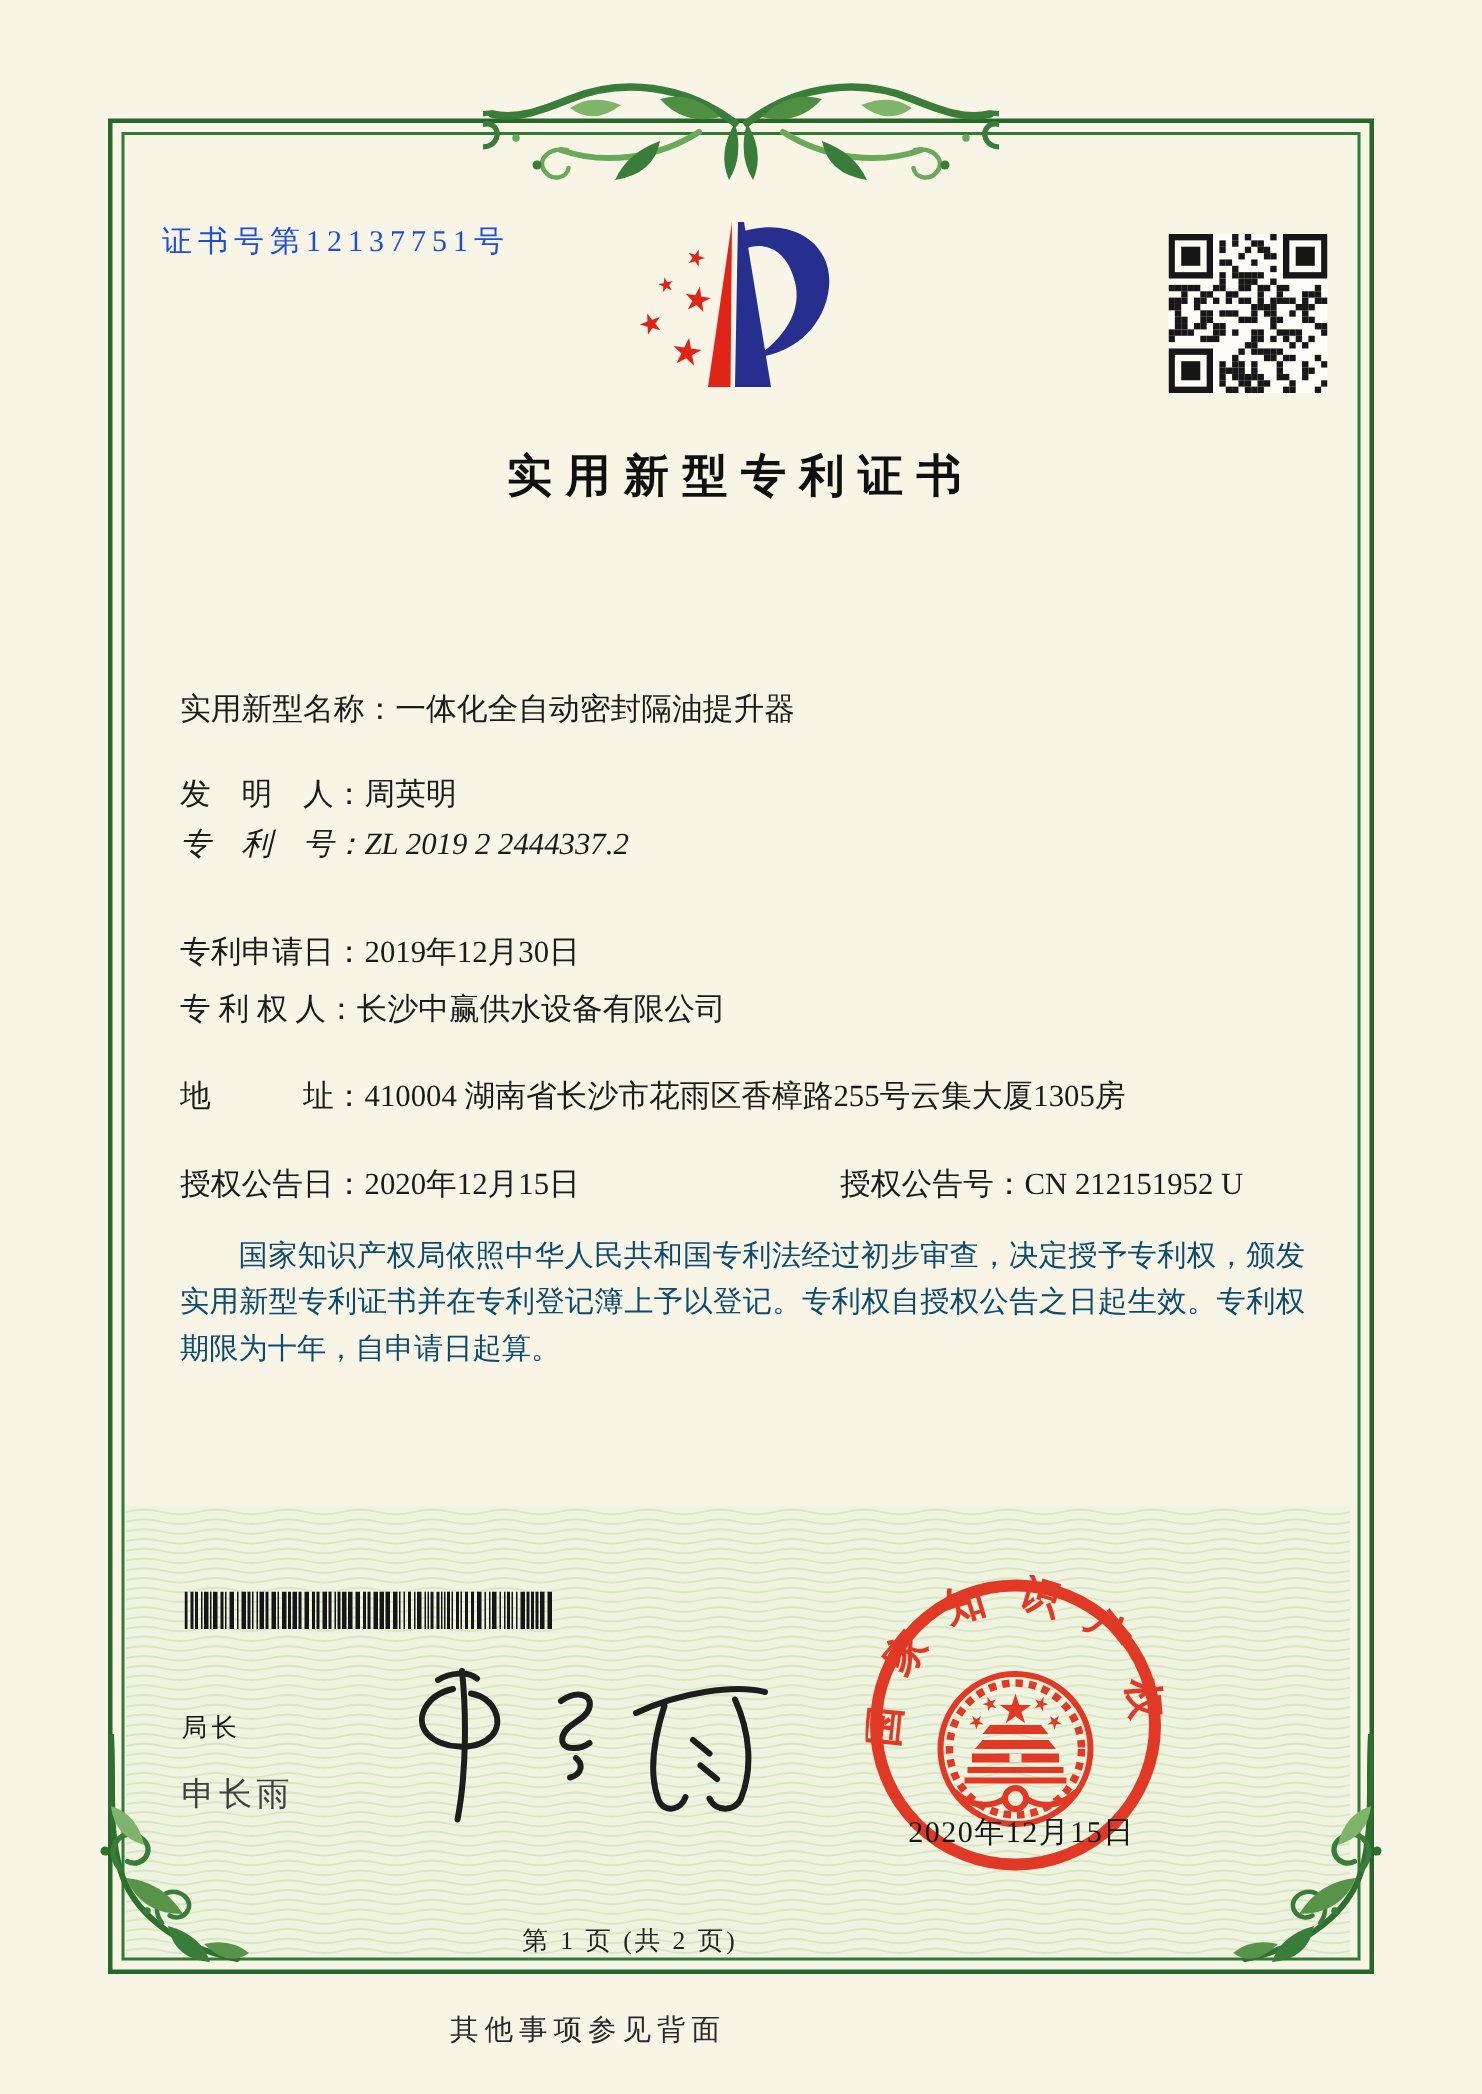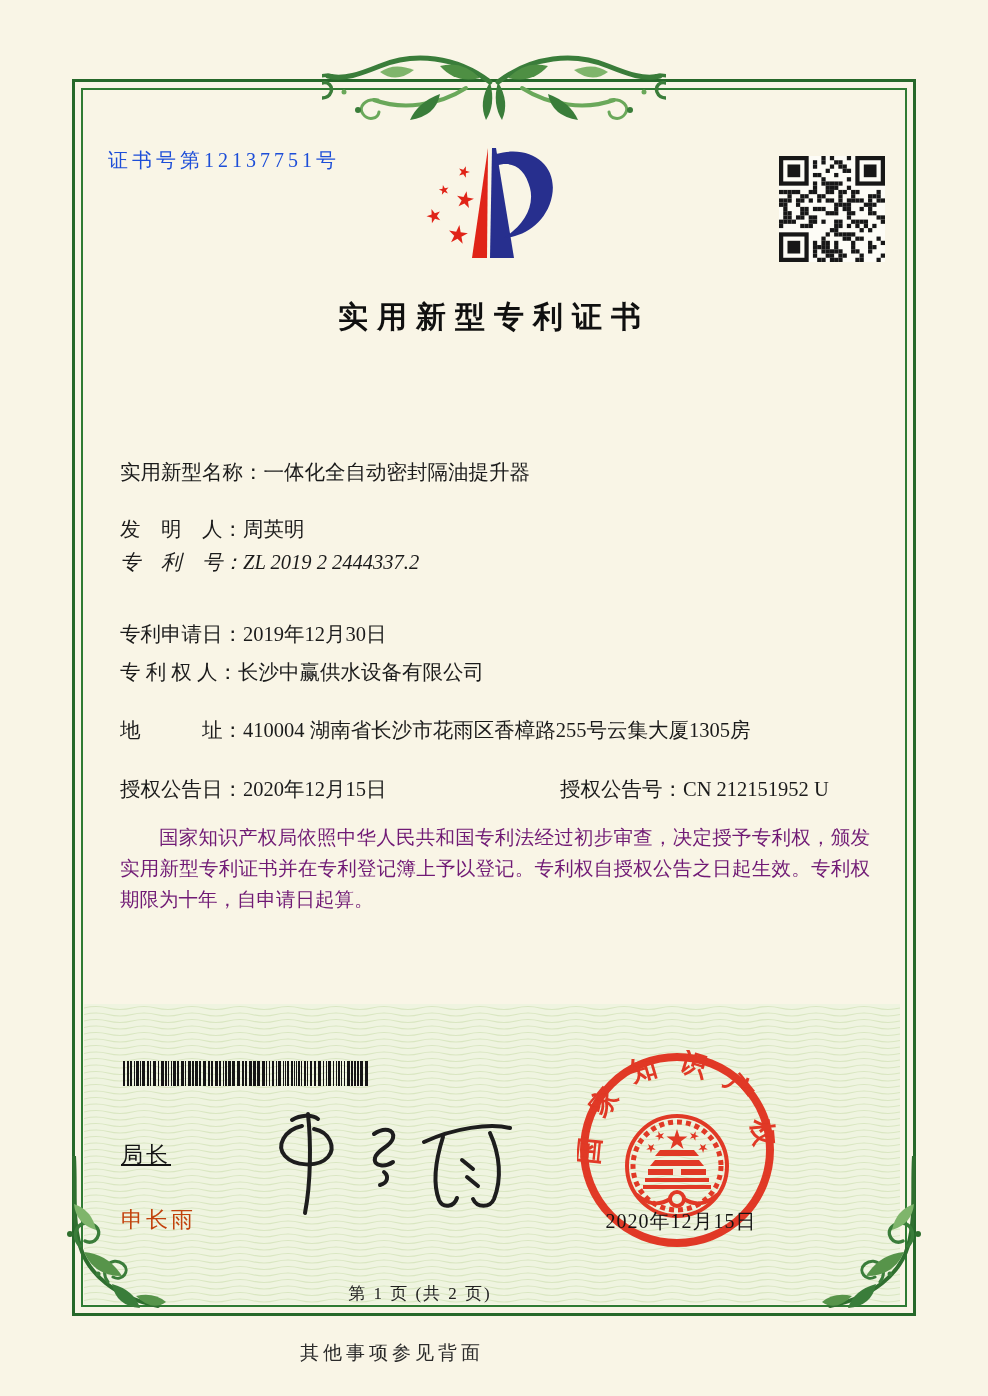--- a/index.html
+++ b/index.html
@@ -21,24 +21,24 @@
   .qr{left:779px;top:156px;width:106px;height:106px;z-index:2;background:#fdfcf6;}
   .title{left:0;top:297px;width:988px;text-align:center;font-size:30px;font-weight:bold;
          letter-spacing:9px;color:#101010;z-index:2;}
   .field-row{left:120px;width:760px;font-size:20.5px;color:#1b1b1b;z-index:2;white-space:nowrap;}
   .field-label{color:#1b1b1b;}
   .field-value{color:#1b1b1b;}
   .row-y0{top:424px;margin-top:34px;} .row-y1{top:483px;margin-top:32px;} .row-y2{top:548px;font-style:italic;}
   .row-y3{top:600px;margin-top:20px;} .row-y4{top:658px;} .row-y5{top:716px;} .row-y6{top:775px;}
   .pub-no{position:absolute;left:440px;top:0;}
   .paras{left:120px;top:822px;width:750px;z-index:2;}
-  .paras p{margin:0;font-size:19.5px;line-height:31px;text-align:justify;text-indent:2em;color:#701a75;}
+  .paras p{margin:0;font-size:19.5px;line-height:31px;text-align:justify;text-indent:2em;color:#0c4a6e;}
   .barcode{left:123px;top:1061px;width:247px;height:25px;z-index:2;}
-  .director-label{left:121px;top:1140px;font-size:22px;letter-spacing:3px;color:#141414;z-index:2;text-decoration:underline;}
-  .director-name{left:121px;top:1181px;font-size:22px;letter-spacing:3px;color:#c2410c;z-index:2;margin-top:24px;}
+  .director-label{left:121px;top:1140px;font-size:17px;letter-spacing:3px;color:#141414;z-index:2;}
+  .director-name{left:121px;top:1181px;font-size:22px;letter-spacing:3px;color:#404040;z-index:2;}
   .signature{left:262px;top:1110px;width:255px;height:108px;z-index:2;}
   .seal{left:577px;top:1050px;width:200px;height:200px;z-index:3;opacity:.92;}
   .seal-date{left:586px;top:1208px;width:190px;text-align:center;font-size:20px;
              letter-spacing:1px;color:#141414;z-index:4;}
   .page-indicator{left:0;top:1282px;width:840px;text-align:center;font-size:17px;
                   letter-spacing:2px;color:#222;z-index:2;}
   .back-note{left:0;top:1340px;width:784px;text-align:center;font-size:19px;
              letter-spacing:4px;color:#2a2a2a;z-index:2;}
   .ornament-top{left:322px;top:48px;width:344px;height:92px;z-index:2;}
   .ornament-bl{left:50px;top:1156px;width:125px;height:162px;z-index:2;}

